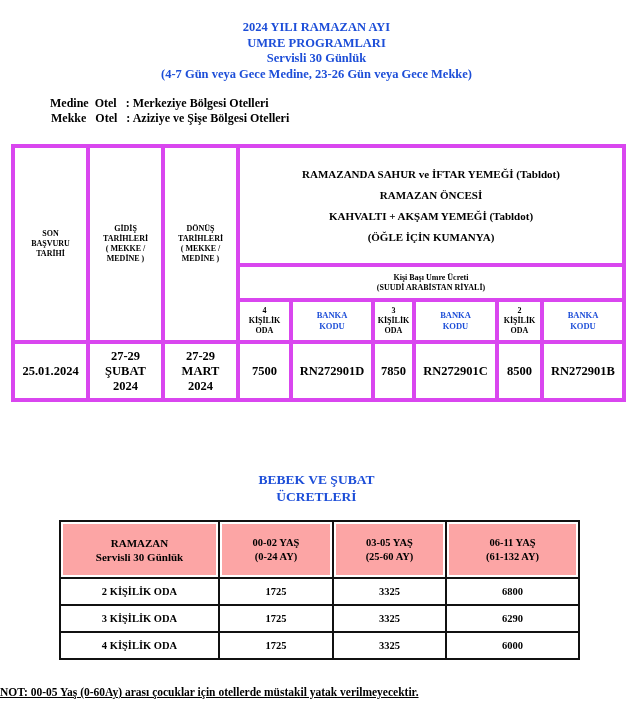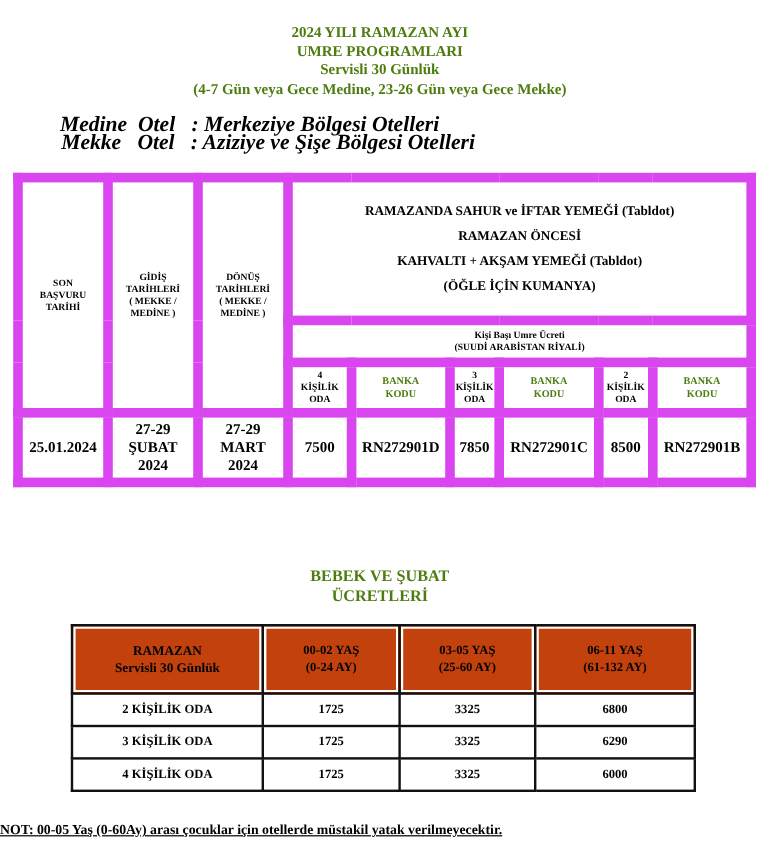--- a/index.html
+++ b/index.html
@@ -1,40 +1,40 @@
 <!DOCTYPE html>
 <html><head>
 <meta charset="utf-8">
 <style>
   html, body { margin:0; padding:0; background:#ffffff; }
   body { width:633px; height:710px; position:relative; overflow:hidden;
          font-family:"Liberation Serif", "DejaVu Serif", serif; color:#000; font-weight:bold; }
-  .red { color:#4d7c0f; }
+  .red { color:#1d4ed8; }
   .title-block { position:absolute; left:0; top:20px; width:633px; text-align:center;
                  font-size:12.5px; line-height:15.5px; }
-  .hotels { position:absolute; left:50px; top:96px; font-size:18px; line-height:15px;font-style:italic; }
+  .hotels { position:absolute; left:50px; top:96px; font-size:12px; line-height:15px; }
   .hotels .row { white-space:pre; }
   .hotels .r2 { padding-left:1px; }
 
   
   .main { position:absolute; left:11px; top:144px; border-collapse:collapse; table-layout:fixed; }
-  .main td { border:8px solid #d946ef; text-align:center; vertical-align:middle; padding:0; }
+  .main td { border:4px solid #d946ef; text-align:center; vertical-align:middle; padding:0; }
   .main .hdr-sm { font-size:8px; line-height:10px; }
   .main .meal { font-size:11px; line-height:21px; padding-top:4px; padding-bottom:4px; }
   .main .price-cap { font-size:8px; line-height:10px; }
   .main .room { font-size:8px; line-height:10px; }
   .main .bank { font-size:8.5px; line-height:11px; }
   .main .val { font-size:12.5px; line-height:15px; }
 
   .kids-title { position:absolute; left:0; top:471px; width:633px; text-align:center;
                 font-size:13.5px; line-height:17px; }
 
   .kids { position:absolute; left:59px; top:520px; border-collapse:collapse; table-layout:fixed; }
   .kids td { border:2px solid #111; text-align:center; vertical-align:middle; font-size:10.5px; padding:0; }
-  .kids .h td { background:#c2410c; box-shadow: inset 0 0 0 2px #fff; line-height:14px; }
+  .kids .h td { background:#fca5a5; box-shadow: inset 0 0 0 2px #fff; line-height:14px; }
   .kids .h td.first { font-size:11px; }
   .kids .b td { height:25px; }
 
   .note { position:absolute; left:0; top:686px; width:633px; text-align:left;
           font-size:11.5px; text-decoration:underline; }
 </style>
 </head>
 <body>
 
 <div class="title-block red">

